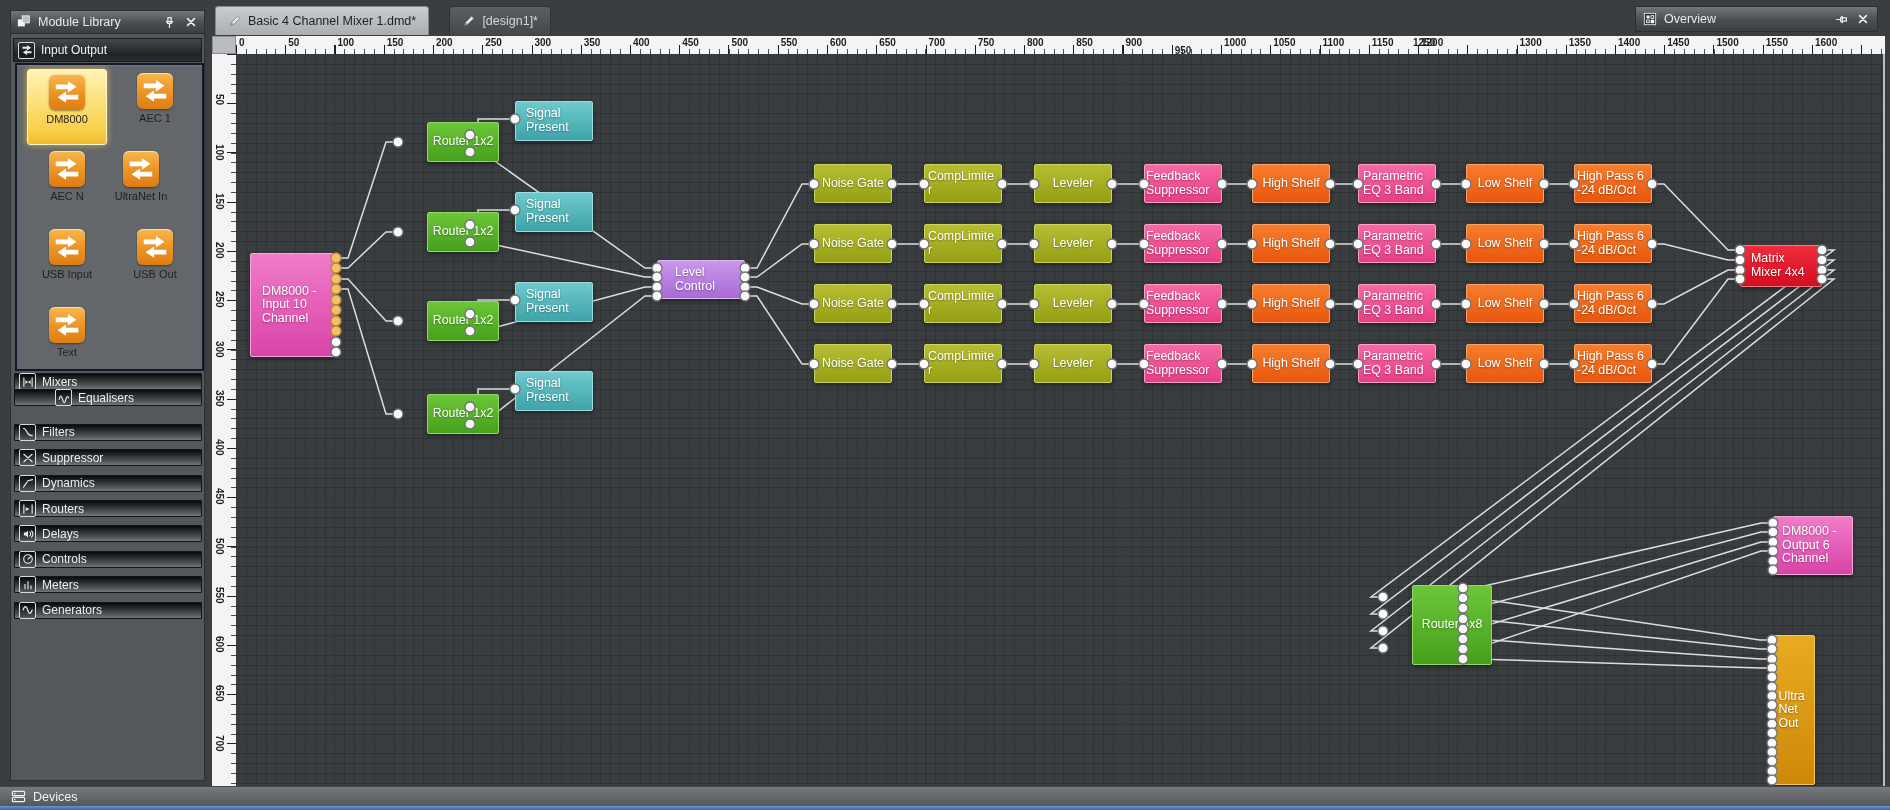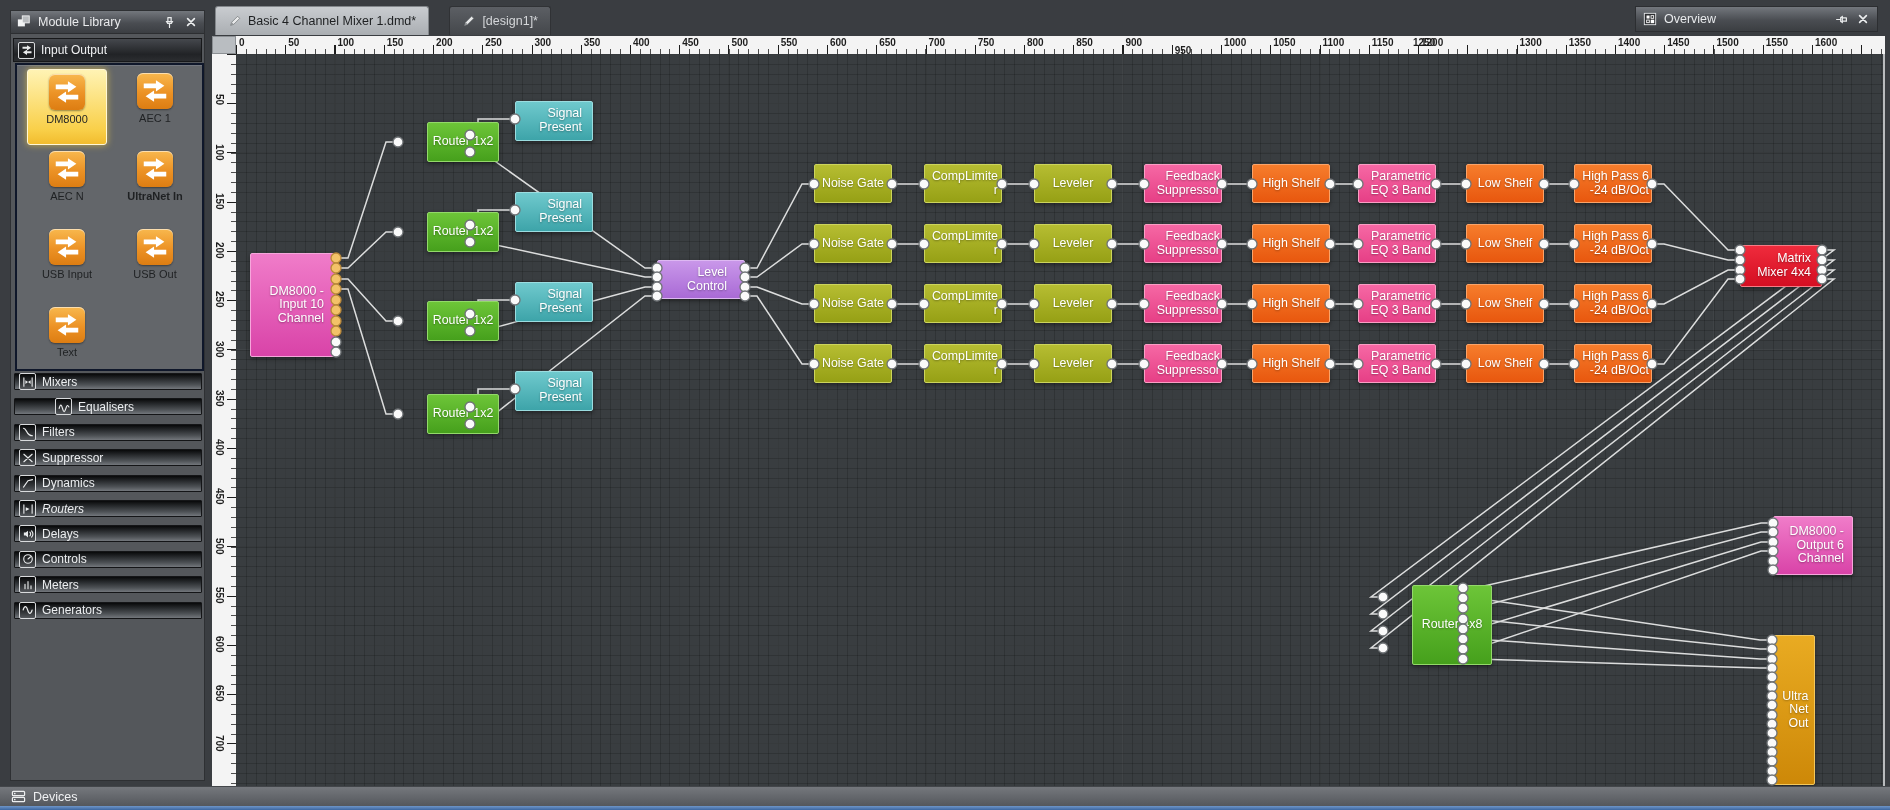--- a/index.html
+++ b/index.html
@@ -67,21 +67,21 @@
       repeating-linear-gradient(90deg,rgba(255,255,255,.035) 0 1px,transparent 1px 49.25px),
       repeating-linear-gradient(180deg,rgba(255,255,255,.035) 0 1px,transparent 1px 49.25px),
       repeating-linear-gradient(90deg,rgba(0,0,0,.17) 0 1px,transparent 1px 9.85px),
       repeating-linear-gradient(180deg,rgba(0,0,0,.17) 0 1px,transparent 1px 9.85px),
       #393d40;}
   #wires,#ports{position:absolute;left:0;top:0;pointer-events:none;}
   #wires{z-index:1}#nodes{z-index:2}#ports{z-index:3}
   #nodes{position:absolute;left:0;top:0;width:100%;height:100%;}
 
   .node{position:absolute;border-radius:2px;display:flex;align-items:center;justify-content:center;
-    color:#fff;font-size:12.4px;line-height:1.1;text-align:right;box-sizing:border-box;
+    color:#fff;font-size:12.4px;line-height:1.1;text-align:left;box-sizing:border-box;
     text-shadow:0 1px 2px rgba(0,0,0,.35);box-shadow:0 2px 4px rgba(0,0,0,.4);}
   .node span{display:block;overflow-wrap:anywhere;}
   .pink  {background:linear-gradient(#f07cc9,#d943a8);border:1px solid #f6a6db;}
   .green {background:linear-gradient(#6dc538,#46a01c);border:1px solid #93d96a;margin-left:29px;}
   .teal  {background:linear-gradient(#6fc9cd,#3da4a9);border:1px solid #9bdde0;}
   .purple{background:linear-gradient(#c997e9,#a96ad6);border:1px solid #ddb8f2;}
   .olive {background:linear-gradient(#b6bd32,#96a015);border:1px solid #ccd45c;}
   .rose  {background:linear-gradient(#f668a4,#e63f86);border:1px solid #fa9ec4;}
   .orange{background:linear-gradient(#f67d2c,#e8570e);border:1px solid #faa368;}
   .red   {background:linear-gradient(#ef2b3c,#d40e22);border:1px solid #f77a85;}
@@ -150,21 +150,21 @@
         </div>
         <div class="mod-item" style="left: 10px; top: 82px;">
           <div class="mod-icon">
             <svg viewBox="0 0 32 32" width="30" height="30">
               <path d="M4 8h13V4.5l9 6-9 6V13H4z" fill="#fff"></path>
               <path d="M28 19H15v-3.5l-9 6 9 6V24h13z" fill="#fff"></path>
             </svg>
           </div>
           <div class="mod-label">AEC N</div>
         </div>
-        <div class="mod-item" style="left: 98px; top: 82px; font-weight: bold;">
+        <div class="mod-item" style="left: 84px; top: 82px;">
           <div class="mod-icon">
             <svg viewBox="0 0 32 32" width="30" height="30">
               <path d="M4 8h13V4.5l9 6-9 6V13H4z" fill="#fff"></path>
               <path d="M28 19H15v-3.5l-9 6 9 6V24h13z" fill="#fff"></path>
             </svg>
           </div>
           <div class="mod-label">UltraNet In</div>
         </div>
         <div class="mod-item" style="left: 10px; top: 160px;">
           <div class="mod-icon">
@@ -198,21 +198,21 @@
         <div class="cat-bar" style="top: 362px;">
           <span class="cat-icon">
             <svg viewBox="0 0 16 16" width="12" height="12">
               <path d="M2.5 2.5v11M13.5 2.5v11" stroke="#e9ebec" stroke-width="1.5" fill="none" stroke-linecap="round"></path>
               <path d="M4.5 5.5l3.5 2.5-3.5 2.5z" fill="#e9ebec"></path>
               <path d="M11.5 5.5L8 8l3.5 2.5z" fill="#e9ebec"></path>
             </svg>
           </span>
           <span>Mixers</span>
         </div>
-        <div class="cat-bar" style="top: 387px; padding-left: 40px;">
+        <div class="cat-bar" style="top: 378px; padding-left: 40px;">
           <span class="cat-icon">
             <svg viewBox="0 0 16 16" width="12" height="12">
               <path d="M1.5 10c1.5-6 3-6 4.5 0s3 5 4.5 0 2.5-5 4-2" stroke="#e9ebec" stroke-width="1.5" fill="none" stroke-linecap="round"></path>
             </svg>
           </span>
           <span>Equalisers</span>
         </div>
         <div class="cat-bar" style="top: 412.8px;">
           <span class="cat-icon">
             <svg viewBox="0 0 16 16" width="12" height="12">
@@ -230,21 +230,21 @@
           <span>Suppressor</span>
         </div>
         <div class="cat-bar" style="top: 463.6px;">
           <span class="cat-icon">
             <svg viewBox="0 0 16 16" width="12" height="12">
               <path d="M2 13.5L8 5l6-1.5" stroke="#e9ebec" stroke-width="1.5" fill="none" stroke-linecap="round"></path>
             </svg>
           </span>
           <span>Dynamics</span>
         </div>
-        <div class="cat-bar" style="top: 489px; font-style: italic;">
+        <div class="cat-bar" style="top: 489px;">
           <span class="cat-icon">
             <svg viewBox="0 0 16 16" width="12" height="12">
               <path d="M2.5 2.5v11M13.5 2.5v11" stroke="#e9ebec" stroke-width="1.5" fill="none" stroke-linecap="round"></path>
               <path d="M5 5.5l5 2.5-5 2.5z" fill="#e9ebec"></path>
             </svg>
           </span>
           <span>Routers</span>
         </div>
         <div class="cat-bar" style="top: 514.4px;">
           <span class="cat-icon">

